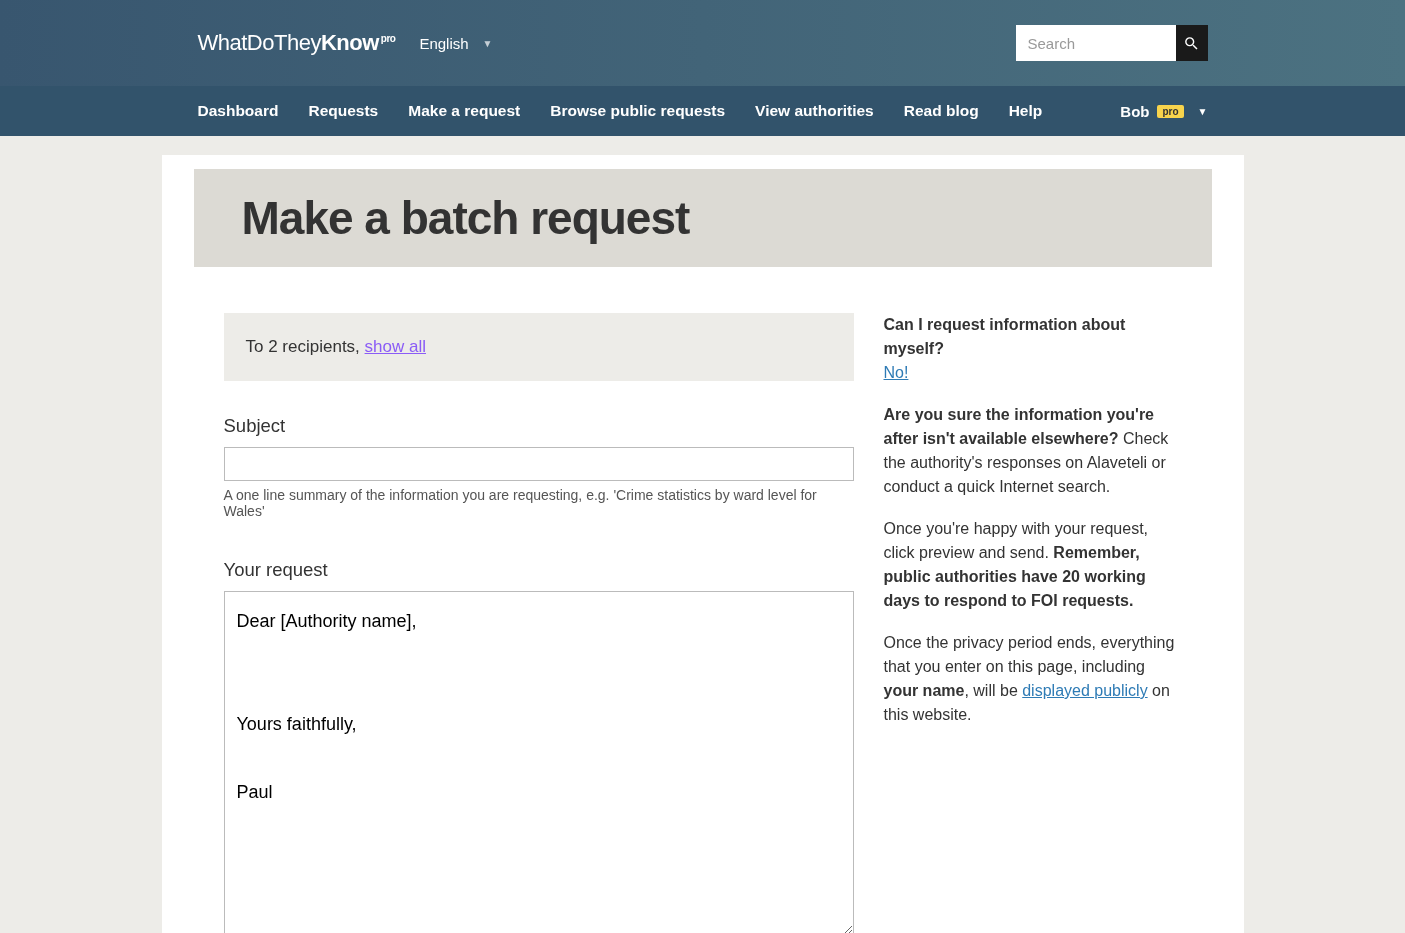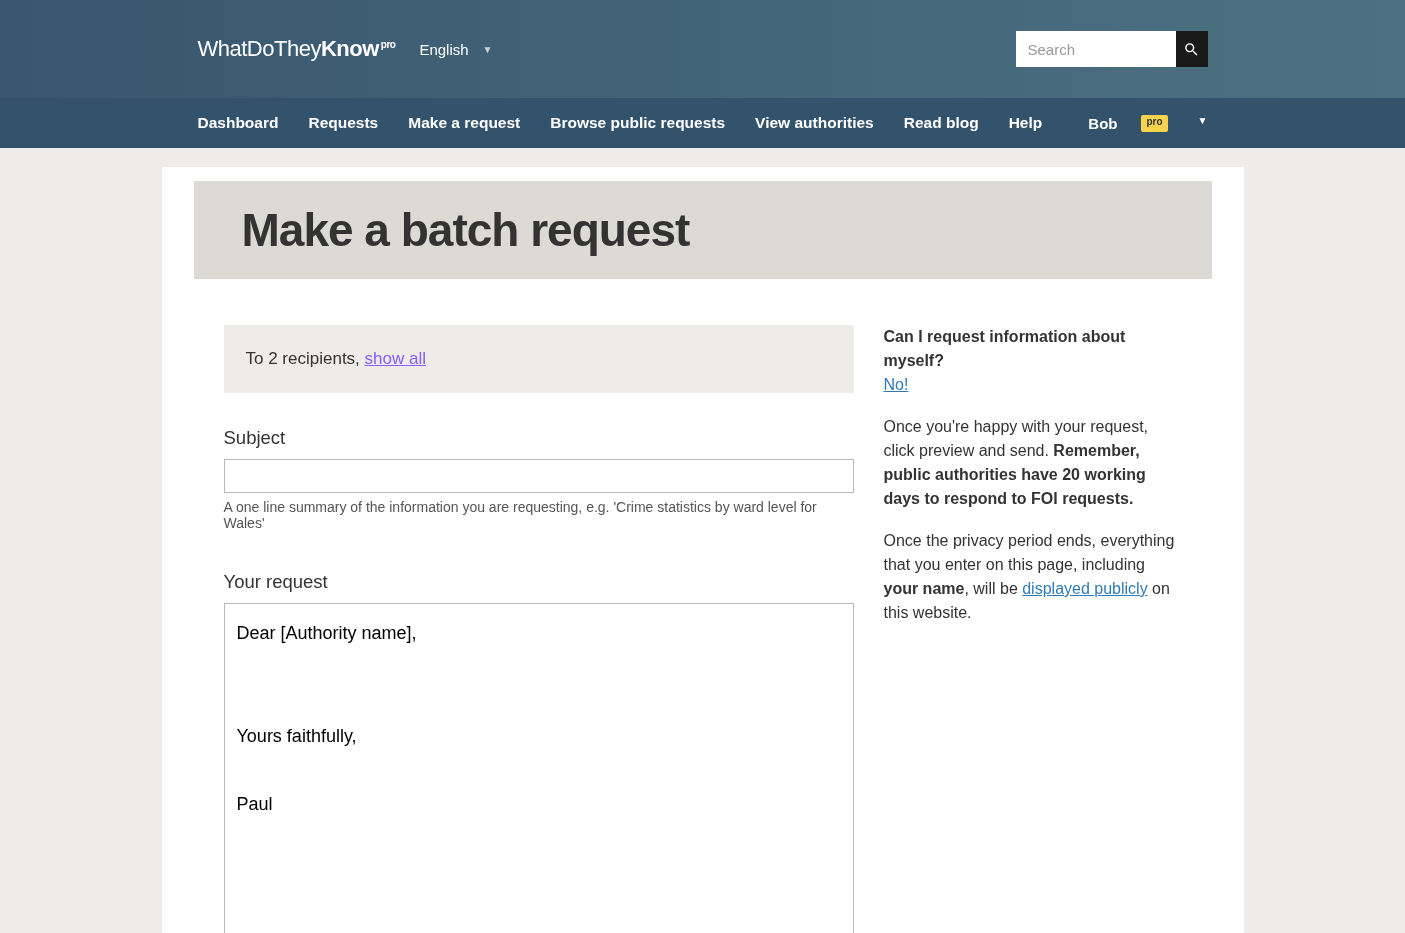--- a/index.html
+++ b/index.html
@@ -4,21 +4,21 @@
   <style>
     * { margin: 0; padding: 0; box-sizing: border-box; }
     body { font-family: -apple-system, BlinkMacSystemFont, "Segoe UI", Helvetica, Arial, sans-serif; background: #edece8; color: #333; }
     
     .top-header {
       background: linear-gradient(to right, #38566f, #4c7281);
       padding: 17px 0;
     }
     .top-header-inner {
       max-width: 1010px;
-      margin: 14px auto;
+      margin: 8px auto;
       display: flex;
       align-items: center;
       justify-content: space-between;
     }
     .logo-area { display: flex; align-items: center; gap: 24px; }
     .logo { color: #fff; font-size: 22px; font-weight: 400; letter-spacing: -0.5px; }
     .logo .bold { font-weight: 700; }
     .logo .pro { font-size: 10px; vertical-align: super; font-weight: 600; margin-left: 2px; }
     
     .lang-selector {
@@ -67,21 +67,22 @@
     }
     .nav-links { display: flex; gap: 30px; }
     .nav-links a {
       color: #fff;
       text-decoration: none;
       font-size: 15.5px;
       font-weight: 600;
     }
     .user-menu {
       display: flex;
-      gap: 24px;
+      align-items: center;
+      gap: 8px;
       color: #fff;
       font-size: 15px;
       font-weight: 600;
       cursor: pointer;
     }
     .pro-badge {
       background: #f8d44c;
       color: #333;
       font-size: 10px;
       font-weight: 700;
@@ -234,20 +235,23 @@
     </div>
 
     <div class="right-col">
       <div class="sidebar-section">
         <p>
           <strong>Can I request information about myself?</strong>
           <br>
           <a href="#">No!</a>
         </p>
         <p>
+          <strong>Are you sure the information you're after isn't available elsewhere?</strong><span> Check the authority's responses on Alaveteli or conduct a quick Internet search.</span>
+        </p>
+        <p>
           <span>Once you're happy with your request, click preview and send. </span><strong>Remember, public authorities have 20 working days to respond to FOI requests.</strong>
         </p>
         <p>
           <span>Once the privacy period ends, everything that you enter on this page, including </span><strong>your name</strong><span>, will be </span><a href="#">displayed publicly</a><span> on this website.</span>
         </p>
       </div>
     </div>
   </div>
 </div>
 

